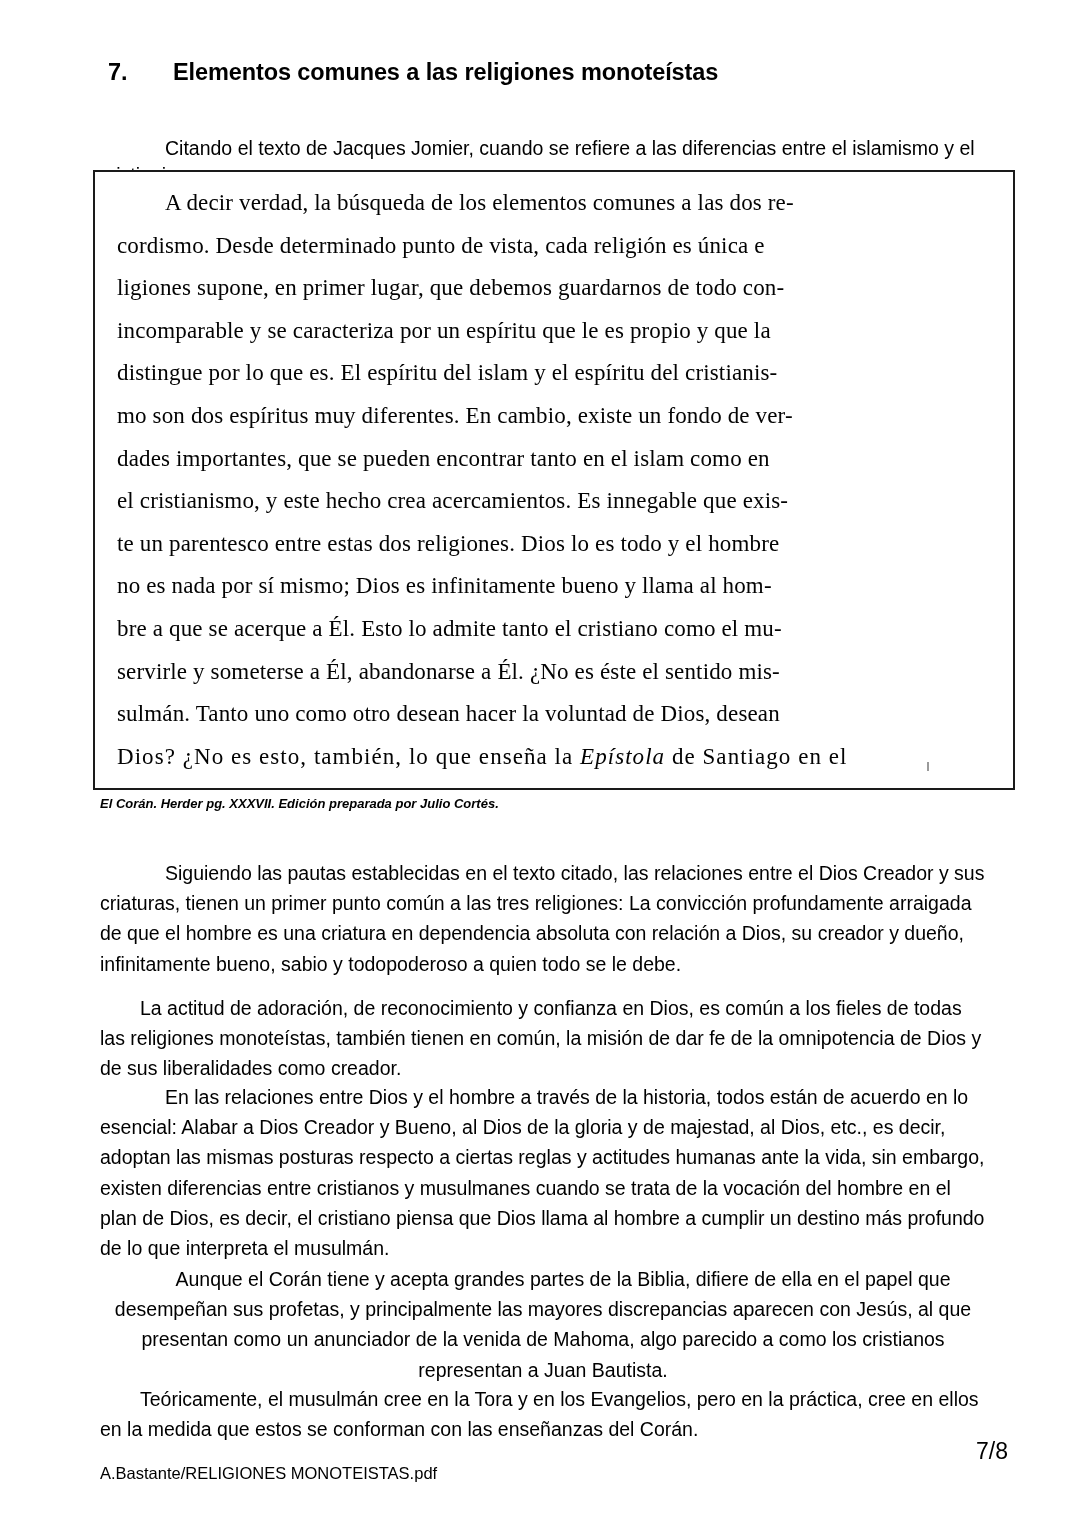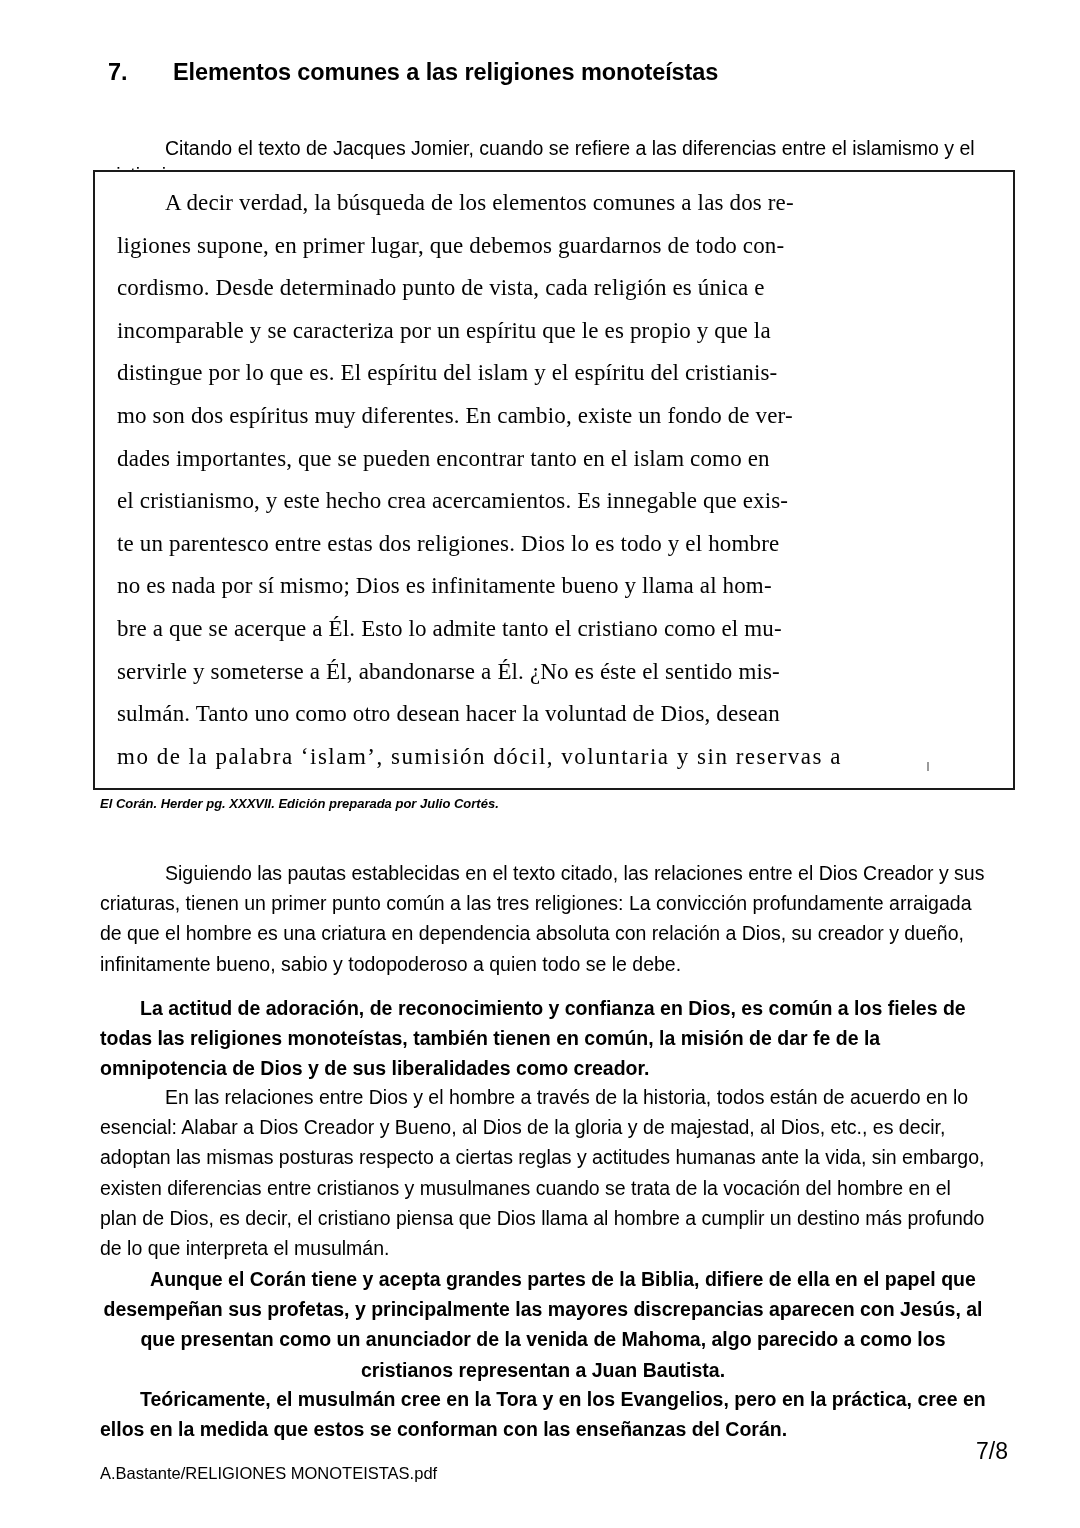--- a/index.html
+++ b/index.html
@@ -119,21 +119,21 @@
   .body-para {
     position: absolute;
     left: 100px;
     width: 886px;
     font-size: 19.5px;
     line-height: 30.2px;
     text-align: left;
     margin-top: 36px;
   }
   .body-para.i65 { text-indent: 65px; }
-  .body-para.i40 { text-indent: 40px; font-weight: bold; }
+  .body-para.i40 { text-indent: 40px; }
 
   #para-1 { top: 822px; }
   #para-2 { top: 957px; }
   #para-3 { top: 1046px; }
   #para-4 { top: 1228px; text-align: center; }
   #para-5 { top: 1348px; }
 
   
   .footer-left {
     position: absolute;
@@ -159,33 +159,32 @@
 
   <div class="section-heading">
     <span class="num">7.</span><span>Elementos comunes a las religiones monoteístas</span>
   </div>
 
   <p class="intro">Citando el texto de Jacques Jomier, cuando se refiere a las diferencias entre el islamismo y el cristianismo:</p>
 
   <div class="quote-box">
     <div class="quote-inner">
       <div class="quote-line indent">A decir verdad, la búsqueda de los elementos comunes a las dos re-</div>
+      <div class="quote-line">cordismo. Desde determinado punto de vista, cada religión es única e</div>
       <div class="quote-line">ligiones supone, en primer lugar, que debemos guardarnos de todo con-</div>
-      <div class="quote-line">cordismo. Desde determinado punto de vista, cada religión es única e</div>
       <div class="quote-line">incomparable y se caracteriza por un espíritu que le es propio y que la</div>
       <div class="quote-line">distingue por lo que es. El espíritu del islam y el espíritu del cristianis-</div>
       <div class="quote-line">mo son dos espíritus muy diferentes. En cambio, existe un fondo de ver-</div>
       <div class="quote-line">dades importantes, que se pueden encontrar tanto en el islam como en</div>
       <div class="quote-line">el cristianismo, y este hecho crea acercamientos. Es innegable que exis-</div>
       <div class="quote-line">te un parentesco entre estas dos religiones. Dios lo es todo y el hombre</div>
       <div class="quote-line">no es nada por sí mismo; Dios es infinitamente bueno y llama al hom-</div>
       <div class="quote-line">bre a que se acerque a Él. Esto lo admite tanto el cristiano como el mu-</div>
       <div class="quote-line">servirle y someterse a Él, abandonarse a Él. ¿No es éste el sentido mis-</div>
       <div class="quote-line">sulmán. Tanto uno como otro desean hacer la voluntad de Dios, desean</div>
-      <div class="quote-line sp">mo de la palabra ‘islam’, sumisión dócil, voluntaria y sin reservas a</div>
       <div class="quote-line sp2"><span>Dios? ¿No es esto, también, lo que enseña la </span><span class="ital">Epístola</span><span> de Santiago en el</span></div>
 
     </div>
     <div class="stray-mark"></div>
   </div>
 
   <div class="caption">El Corán. Herder pg. XXXVII. Edición preparada por Julio Cortés.</div>
 
   <p class="body-para i65" id="para-1">Siguiendo las pautas establecidas en el texto citado, las relaciones entre el Dios Creador y sus criaturas, tienen un primer punto común a las tres religiones: La convicción profundamente arraigada de que el hombre es una criatura en dependencia absoluta con relación a Dios, su creador y dueño, infinitamente bueno, sabio y todopoderoso a quien todo se le debe.</p>
   <p class="body-para i40" id="para-2">La actitud de adoración, de reconocimiento y confianza en Dios, es común a los fieles de todas las religiones monoteístas, también tienen en común, la misión de dar fe de la omnipotencia de Dios y de sus liberalidades como creador.</p>

